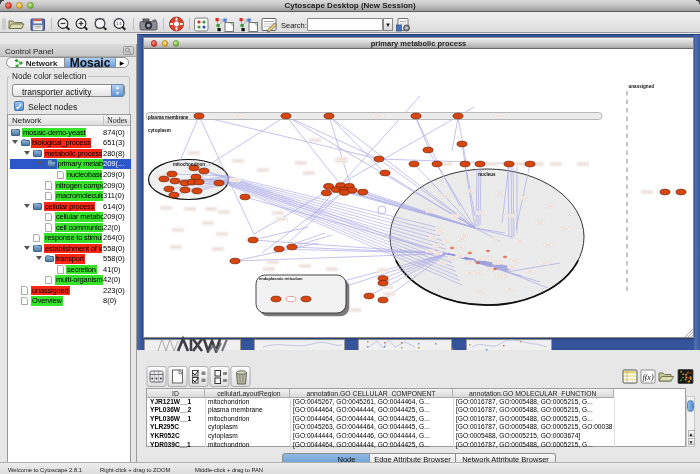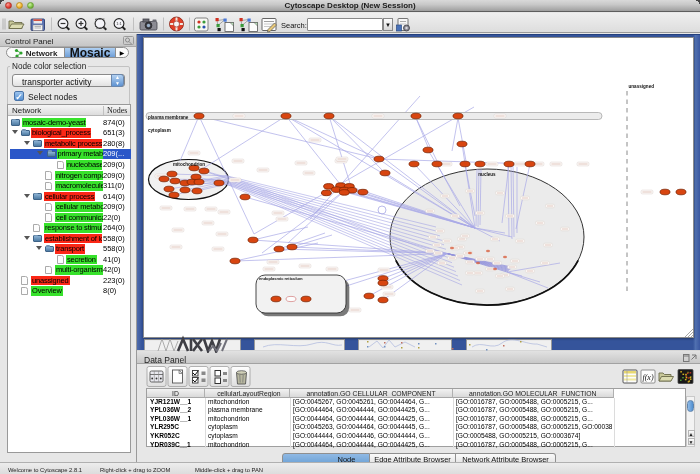--- a/index.html
+++ b/index.html
@@ -20,21 +20,21 @@
   .lg { left:26.8px; background:radial-gradient(circle at 35% 30%, #d2f2a8, #7cc043 60%, #44761c); border:0.5px solid #6da339;}
 
   
   #toolbar { left:0; top:13px; width:700px; height:20px; background:linear-gradient(#efefef,#dddddd); border-bottom:1px solid #9a9a9a; }
   #toolbar svg { position:absolute; top:0; left:0; }
   #searchlbl { left:281px; top:7.5px; font-size:7.5px; color:#111; }
   #searchbox { left:307px; top:4.5px; width:76px; height:13px; background:#fff; border:1px solid #888; border-radius:1px; }
   #searcharrow { left:383px; top:4.5px; width:10px; height:13px; background:linear-gradient(#fdfdfd,#d6d6d6); border:1px solid #888; font-size:6px; text-align:center; line-height:12px; color:#111; }
 
   
-  #cp { left:0; top:34px; width:137px; height:428px; background:#e7e7e7; border-right:1px solid #9a9a9a; }
+  #cp { left:0; top:44px; width:137px; height:428px; background:#e7e7e7; border-right:1px solid #9a9a9a; }
   #cphead { left:0; top:0; width:136px; height:13px; background:linear-gradient(#dcdcdc,#c6c6c6); border-bottom:1px solid #aaa; }
   #cphead .t { font-size:8px; color:#222; padding:2.5px 0 0 5px; }
   
   #cptabs { left:6px; top:13px; width:123px; height:11px; background:#fbfbfb; border:1px solid #8e8e8e; border-radius:6px; overflow:hidden; }
   #tabnet { position:absolute; left:0; top:0; width:57px; height:100%; font-size:8px; font-weight:bold; color:#222; text-align:center; line-height:10px; }
   #tabmosaic { position:absolute; left:57px; top:0; width:52px; height:100%; background:linear-gradient(#aecff2,#6f9fd8); font-size:12px; font-weight:bold; color:#111; text-align:center; line-height:10px; border-left:1px solid #8e8e8e; border-right:1px solid #8e8e8e;}
   #tabarrow { position:absolute; right:0; top:0; width:12px; height:100%; font-size:6px; color:#000; text-align:center; line-height:10px; }
   #grpbox { left:7px; top:32px; width:123px; height:40px; border:1px solid #c2c2c2; border-radius:2px; }
   #grplbl { left:10px; top:27.5px; font-size:8.2px; font-weight:normal; color:#222; background:#e7e7e7; padding:0 2px; }
   #dropdown { left:12px; top:40px; width:113px; height:13px; background:linear-gradient(#ffffff,#e2e2e2); border:1px solid #8a8a8a; border-radius:3px; }
@@ -377,20 +377,26 @@
 <rect x="332" y="309" width="1.5" height="1.5" fill="#b0a040"></rect>
 <rect x="349" y="314" width="1.5" height="1.5" fill="#7090c0"></rect>
 <rect x="366" y="310" width="1.5" height="1.5" fill="#c07060"></rect>
 <rect x="383" y="306" width="1.5" height="1.5" fill="#b0a040"></rect>
 <rect x="230" y="311" width="1.5" height="1.5" fill="#7090c0"></rect>
 <rect x="247" y="307" width="1.5" height="1.5" fill="#c07060"></rect>
 <rect x="264" y="312" width="1.5" height="1.5" fill="#b0a040"></rect>
 <rect x="281" y="308" width="1.5" height="1.5" fill="#7090c0"></rect>
 </svg>
   <div class="abs" id="win">
+    <div id="wintitle">
+      <div class="slight lr" style="left:6.5px;"></div>
+      <div class="slight ly" style="left:17.5px;"></div>
+      <div class="slight lg" style="left:28.5px;"></div>
+      <div class="t">primary metabolic process</div>
+    </div>
     <div id="wincanvas">
       <svg id="netsvg" width="549" height="288" viewBox="0 0 549 288">
           <ellipse cx="343" cy="188" rx="97" ry="68" fill="#ebebeb" stroke="#333" stroke-width="1"></ellipse>
 <path d="M 251.8 211.3 A 97 68 0 0 0 434.2 211.3" fill="none" stroke="#111" stroke-width="1.8"></path>
 <ellipse cx="44.5" cy="130.5" rx="40" ry="20" fill="#f1f1f1" stroke="#111" stroke-width="1.2"></ellipse>
 <line x1="184.6" y1="137.4" x2="331.0" y2="179.0" stroke="#a9a9e6" stroke-width="0.7" opacity="1"></line>
 <line x1="196.7" y1="136.6" x2="331.0" y2="179.0" stroke="#a9a9e6" stroke-width="0.7" opacity="1"></line>
 <line x1="205.3" y1="137.4" x2="331.0" y2="179.0" stroke="#a9a9e6" stroke-width="0.7" opacity="1"></line>
 <line x1="192.4" y1="140.6" x2="331.0" y2="179.0" stroke="#a9a9e6" stroke-width="0.7" opacity="1"></line>
 <line x1="200.3" y1="141.0" x2="331.0" y2="179.0" stroke="#a9a9e6" stroke-width="0.7" opacity="1"></line>
@@ -712,28 +718,20 @@
             <line x1="541" y1="288" x2="549" y2="280"></line>
             <line x1="544" y1="288" x2="549" y2="283"></line>
             <line x1="547" y1="288" x2="549" y2="286"></line>
           </g>
         </svg>
     </div>
   </div>
 </div>
 
 <div class="abs" id="dp">
-  <div id="dphead">
-      <div class="t">Data Panel</div>
- <svg style="position:absolute; right:3px; top:3px;" width="14" height="8" viewBox="0 0 14 8">
-        <rect x="0.5" y="0.5" width="5.5" height="7" fill="none" stroke="#777" stroke-width="1"></rect>
-        <line x1="0.5" y1="2" x2="6" y2="2" stroke="#777" stroke-width="1"></line>
-        <path d="M9 1 L13 1 M13 1 L13 5 M13 1 L8.5 5.5" stroke="#777" stroke-width="1" fill="none"></path>
-      </svg>
-    </div>
   <svg width="563" height="38" style="position:absolute;left:0;top:0;" viewBox="0 0 563 38">
       <g transform="translate(0,2)">
 <defs>
           <linearGradient id="bg1" x1="0" y1="0" x2="0" y2="1">
             <stop offset="0" stop-color="#ffffff"></stop>
             <stop offset="1" stop-color="#dedede"></stop>
           </linearGradient>
         </defs>
 <rect x="10" y="14.5" width="19" height="20" rx="2" fill="url(#bg1)" stroke="#9f9f9f" stroke-width="0.8"></rect>
 <rect x="31" y="14.5" width="19" height="20" rx="2" fill="url(#bg1)" stroke="#9f9f9f" stroke-width="0.8"></rect>

